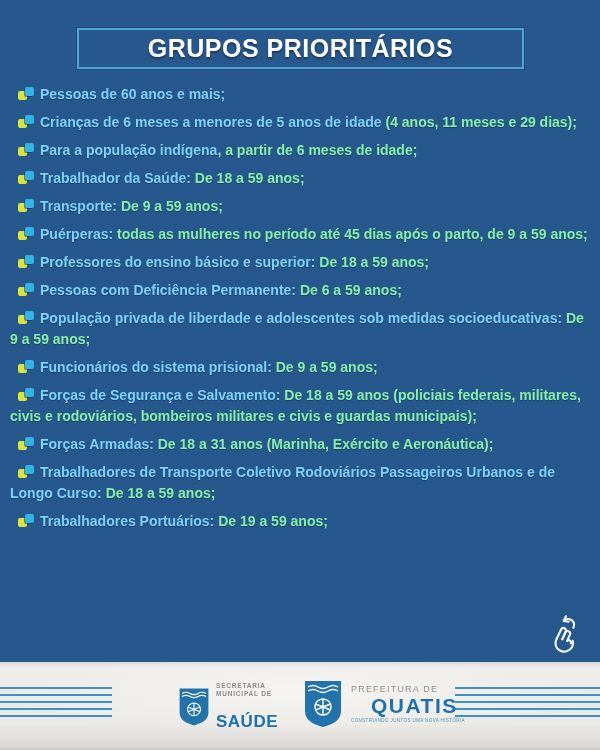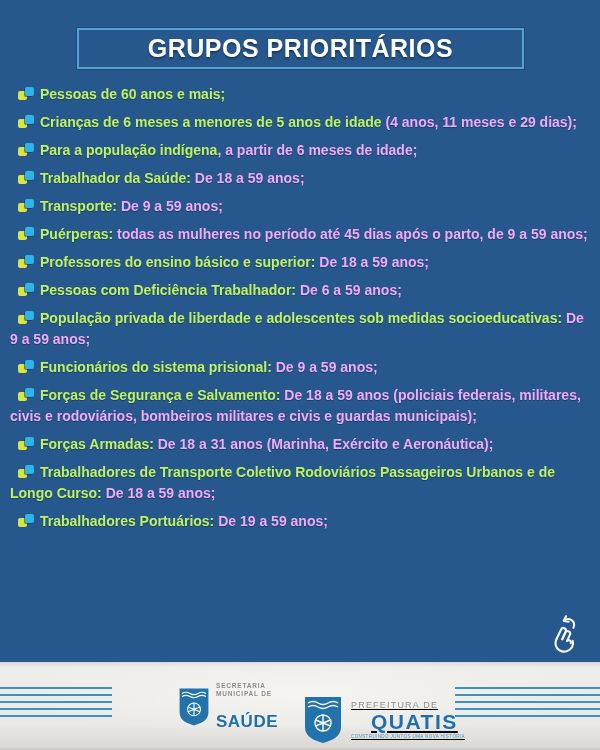--- a/index.html
+++ b/index.html
@@ -27,22 +27,22 @@
   
   .groups-list{
     position:absolute;left:10px;right:6px;top:84px;
     list-style:none;margin:0;padding:0;
   }
   .group-item{
     font-size:14px;font-weight:bold;line-height:21px;
     color:#ffffff;margin-bottom:7px;
     text-shadow:0 1px 1px rgba(0,0,0,.3);
   }
-  .hl{color:#bef264;}
-  .rest{color:#f0abfc;}
+  .hl{color:#7dd3fc;}
+  .rest{color:#86efac;}
 
   .bullet{
     display:inline-block;position:relative;width:16px;height:13px;
     margin:0 6px 0 8px;vertical-align:-1px;
   }
   .bullet .b-yellow{
     position:absolute;left:0;bottom:0;width:9px;height:9px;
     background:#d9e53c;border-radius:2px;
   }
   .bullet .b-cyan{
@@ -64,21 +64,21 @@
       radial-gradient(ellipse 420px 60px at 50% 35%, #f6f4f1 0%, rgba(246,244,241,0) 70%),
       linear-gradient(180deg,#d8d6d3 0%, #efedea 6%, #ebe9e5 70%, #dbd9d5 96%, #c9c7c4 100%);
   }
   .stripes{position:absolute;top:25px;}
   .stripes.left{left:0;width:112px;}
   .stripes.right{right:0;width:145px;}
   .stripes .stripe{height:2px;margin-bottom:5px;background:#3993c9;}
 
   .logo{position:absolute;display:flex;align-items:center;}
   .logo-health{left:178px;top:20px;}
-  .logo-city{left:302px;top:34px;text-decoration:underline;}
+  .logo-city{left:302px;top:18px;}
   .shield{flex:0 0 auto;display:block;}
   .logo-health .shield{margin-right:6px;}
   .logo-city .shield{margin-right:7px;}
 
   .health-text{display:flex;flex-direction:column;}
   .dept-small{
     color:#8f8d8a;font-size:6.5px;line-height:8px;letter-spacing:.8px;
     font-weight:bold;
   }
   .dept-name{
@@ -116,21 +116,21 @@
     <li class="group-item"><span class="bullet"><span class="b-yellow"></span><span class="b-cyan"></span></span><span class="hl">Para a população indígena</span><span class="rest">, a partir de 6 meses de idade;</span></li>
 
     <li class="group-item"><span class="bullet"><span class="b-yellow"></span><span class="b-cyan"></span></span><span class="hl">Trabalhador da Saúde:</span><span class="rest"> De 18 a 59 anos;</span></li>
 
     <li class="group-item"><span class="bullet"><span class="b-yellow"></span><span class="b-cyan"></span></span><span class="hl">Transporte:</span><span class="rest"> De 9 a 59 anos;</span></li>
 
     <li class="group-item"><span class="bullet"><span class="b-yellow"></span><span class="b-cyan"></span></span><span class="hl">Puérperas:</span><span class="rest"> todas as mulheres no período até 45 dias após o parto, de 9 a 59 anos;</span></li>
 
     <li class="group-item"><span class="bullet"><span class="b-yellow"></span><span class="b-cyan"></span></span><span class="hl">Professores do ensino básico e superior:</span><span class="rest"> De 18 a 59 anos;</span></li>
 
-    <li class="group-item"><span class="bullet"><span class="b-yellow"></span><span class="b-cyan"></span></span><span class="hl">Pessoas com Deficiência Trabalhador:</span><span class="rest"> De 6 a 59 anos;</span></li>
+    <li class="group-item"><span class="bullet"><span class="b-yellow"></span><span class="b-cyan"></span></span><span class="hl">Pessoas com Deficiência Permanente:</span><span class="rest"> De 6 a 59 anos;</span></li>
 
     <li class="group-item"><span class="bullet"><span class="b-yellow"></span><span class="b-cyan"></span></span><span class="hl">População privada de liberdade e adolescentes sob medidas socioeducativas:</span><span class="rest"> De 9 a 59 anos;</span></li>
 
     <li class="group-item"><span class="bullet"><span class="b-yellow"></span><span class="b-cyan"></span></span><span class="hl">Funcionários do sistema prisional:</span><span class="rest"> De 9 a 59 anos;</span></li>
 
     <li class="group-item"><span class="bullet"><span class="b-yellow"></span><span class="b-cyan"></span></span><span class="hl">Forças de Segurança e Salvamento:</span><span class="rest"> De 18 a 59 anos (policiais federais, militares, civis e rodoviários, bombeiros militares e civis e guardas municipais);</span></li>
 
     <li class="group-item"><span class="bullet"><span class="b-yellow"></span><span class="b-cyan"></span></span><span class="hl">Forças Armadas:</span><span class="rest"> De 18 a 31 anos (Marinha, Exército e Aeronáutica);</span></li>
 
 

